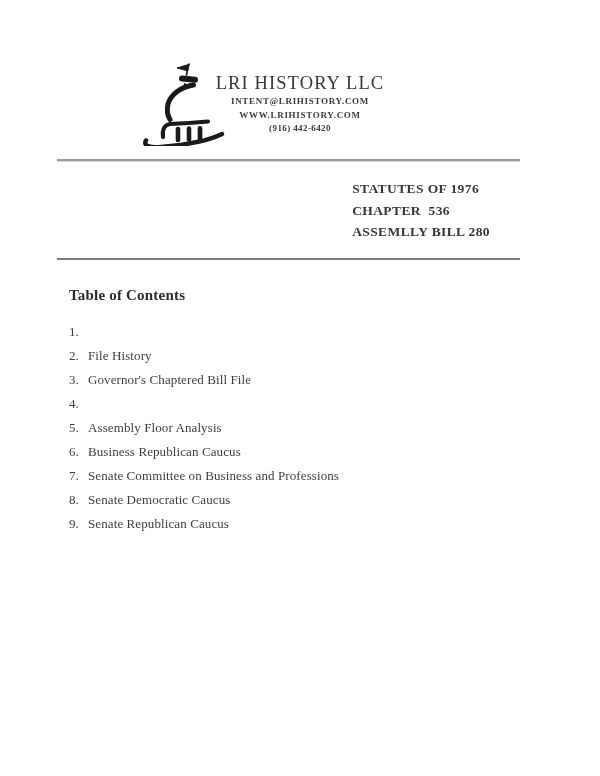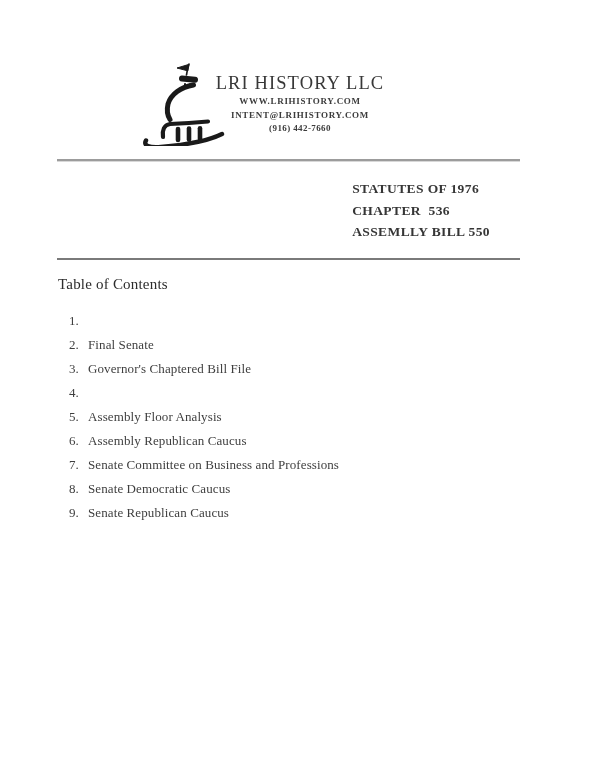--- a/index.html
+++ b/index.html
@@ -88,25 +88,25 @@
 
   
   .toc {
     position: absolute;
     left: 57px;
     top: 274px;
     width: 480px;
   }
   .toc-heading {
     font-size: 15px;
-    font-weight: 400;
+    font-weight: 700;
     letter-spacing: 0.2px;
     color: #2c2c2c;
     line-height: 19px;
-    margin: 1px;
+    margin: 12px;
   }
   .toc-list {
     margin-top: 15px;
   }
   .toc-item {
     display: flex;
     align-items: center;
     height: 24px;
     font-size: 13px;
     color: #3e3e3e;
@@ -143,59 +143,59 @@
       <path d="M37,67 L37,78" stroke-width="4.6"></path>
       <path d="M48,66.6 L48,77.6" stroke-width="4.6"></path>
       <path d="M59,66.2 L59,77" stroke-width="4.6"></path>
 
       <path d="M5,78.5 C2,83.5 8,86 20,85 C44,83 68,78.5 81,72" stroke-width="4.4"></path>
     </svg>
   </div>
 
   <div class="header-text">
     <div class="company-name">LRI HISTORY LLC</div>
+    <div class="contact-line">INTENT@LRIHISTORY.COM</div>
     <div class="contact-line">WWW.LRIHISTORY.COM</div>
-    <div class="contact-line">INTENT@LRIHISTORY.COM</div>
-    <div class="contact-line phone">(916) 442-7660</div>
+    <div class="contact-line phone">(916) 442-6420</div>
   </div>
 
   <div class="rule rule-top"></div>
   <div class="rule rule-bottom"></div>
 
   <div class="reference">
     <div class="ref-line">STATUTES OF 1976</div>
     <div class="ref-line">CHAPTER  536</div>
-    <div class="ref-line">ASSEMLLY BILL 550</div>
+    <div class="ref-line">ASSEMLLY BILL 280</div>
   </div>
 
   <div class="toc">
     <h2 class="toc-heading">Table of Contents</h2>
     <div class="toc-list">
 
       <div class="toc-item">
         <span class="toc-num">1.</span>
       </div>
       <div class="toc-item">
         <span class="toc-num">2.</span>
-        <span class="toc-label">Final Senate</span>
+        <span class="toc-label">File History</span>
       </div>
       <div class="toc-item">
         <span class="toc-num">3.</span>
         <span class="toc-label">Governor's Chaptered Bill File</span>
       </div>
       <div class="toc-item">
         <span class="toc-num">4.</span>
       </div>
       <div class="toc-item">
         <span class="toc-num">5.</span>
         <span class="toc-label">Assembly Floor Analysis</span>
       </div>
       <div class="toc-item">
         <span class="toc-num">6.</span>
-        <span class="toc-label">Assembly Republican Caucus</span>
+        <span class="toc-label">Business Republican Caucus</span>
       </div>
       <div class="toc-item">
         <span class="toc-num">7.</span>
         <span class="toc-label">Senate Committee on Business and Professions</span>
       </div>
       <div class="toc-item">
         <span class="toc-num">8.</span>
         <span class="toc-label">Senate Democratic Caucus</span>
       </div>
       <div class="toc-item">

